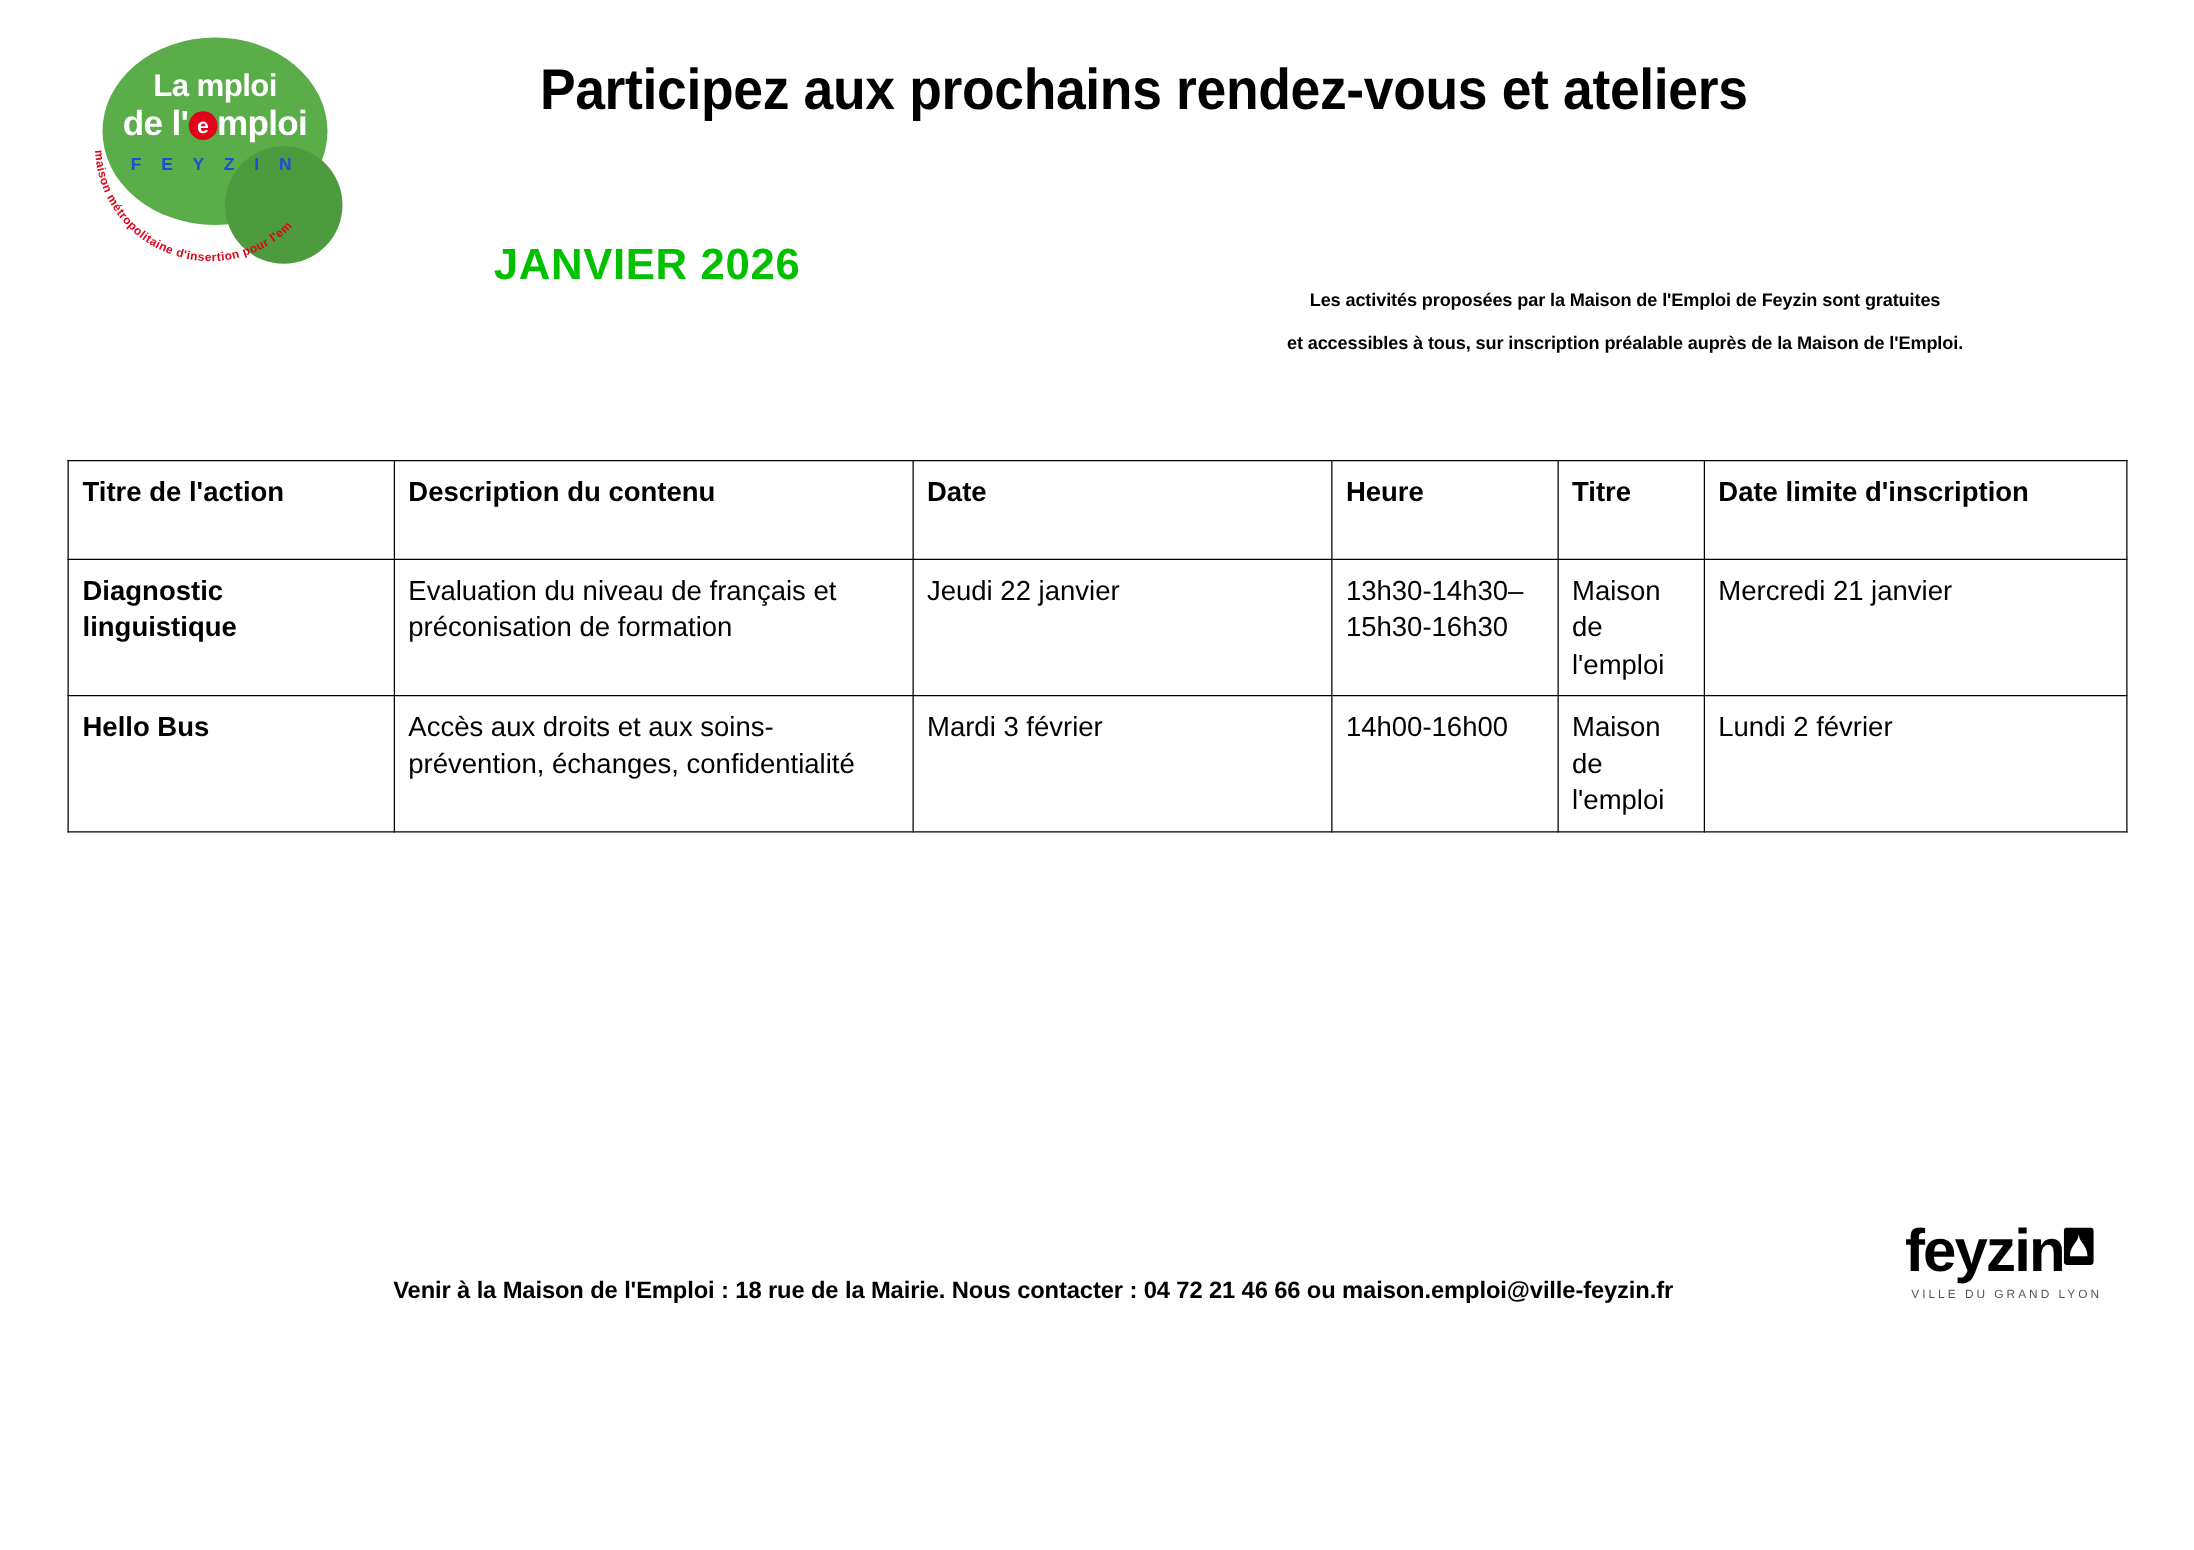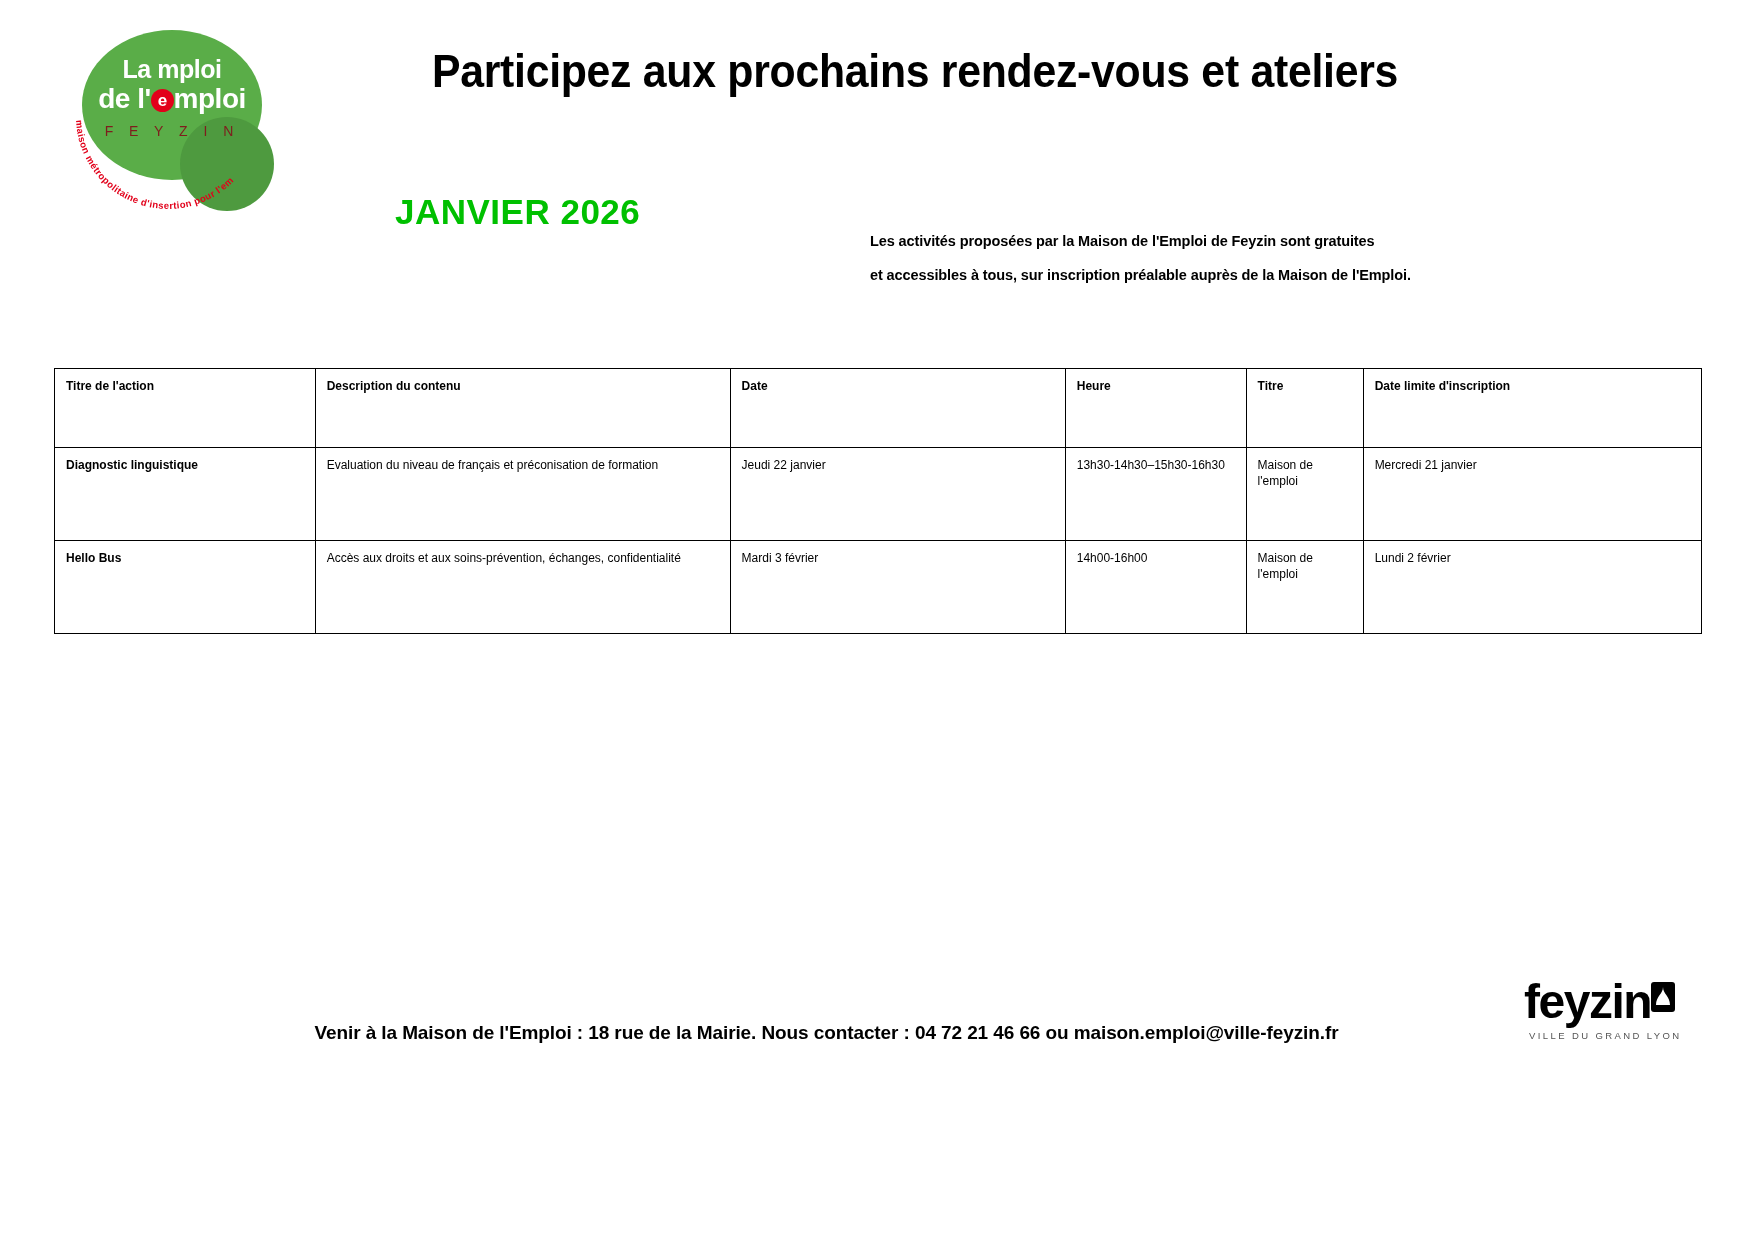--- a/index.html
+++ b/index.html
@@ -80,23 +80,23 @@
     font-size: 17px;
     font-weight: bold;
     vertical-align: 2px;
     text-align: center;
   }
   .logo-l3 {
     position: absolute;
     left: 0; right: 0;
     top: 93px;
     font-size: 14px;
-    font-weight: normal;
+    font-weight: bold;
     letter-spacing: 6px;
-    color: #7f1d1d;
+    color: #1d4ed8;
   }
   .logo-arc {
     position: absolute;
     left: 0;
     top: 0;
     width: 230px;
     height: 190px;
     pointer-events: none;
   }
   .logo-arc text {
@@ -131,20 +131,21 @@
     letter-spacing: 0.5px;
     text-align: right;
   }
 
   
   .notice {
     position: absolute;
     right: 25px;
     top: 224px;
     width: 860px;
+    text-align: center;
     font-size: 14.5px;
     font-weight: bold;
     line-height: 2.35;
     letter-spacing: -0.1px;
   }
   .notice div { white-space: nowrap; }
 
   
   .table-wrap {
     position: absolute;
@@ -155,21 +156,21 @@
   table.sched {
     width: 100%;
     border-collapse: collapse;
     table-layout: fixed;
   }
   table.sched th,
   table.sched td {
     border: 1.6px solid #000000;
     vertical-align: top;
     padding: 10px 9px 10px 11px;
-    font-size: 12px;
+    font-size: 22px;
     line-height: 1.33;
     text-align: left;
     margin-top: 32px;
   }
   table.sched thead th {
     font-weight: bold;
     height: 58px;
   }
   table.sched tbody td {
     font-weight: normal;

